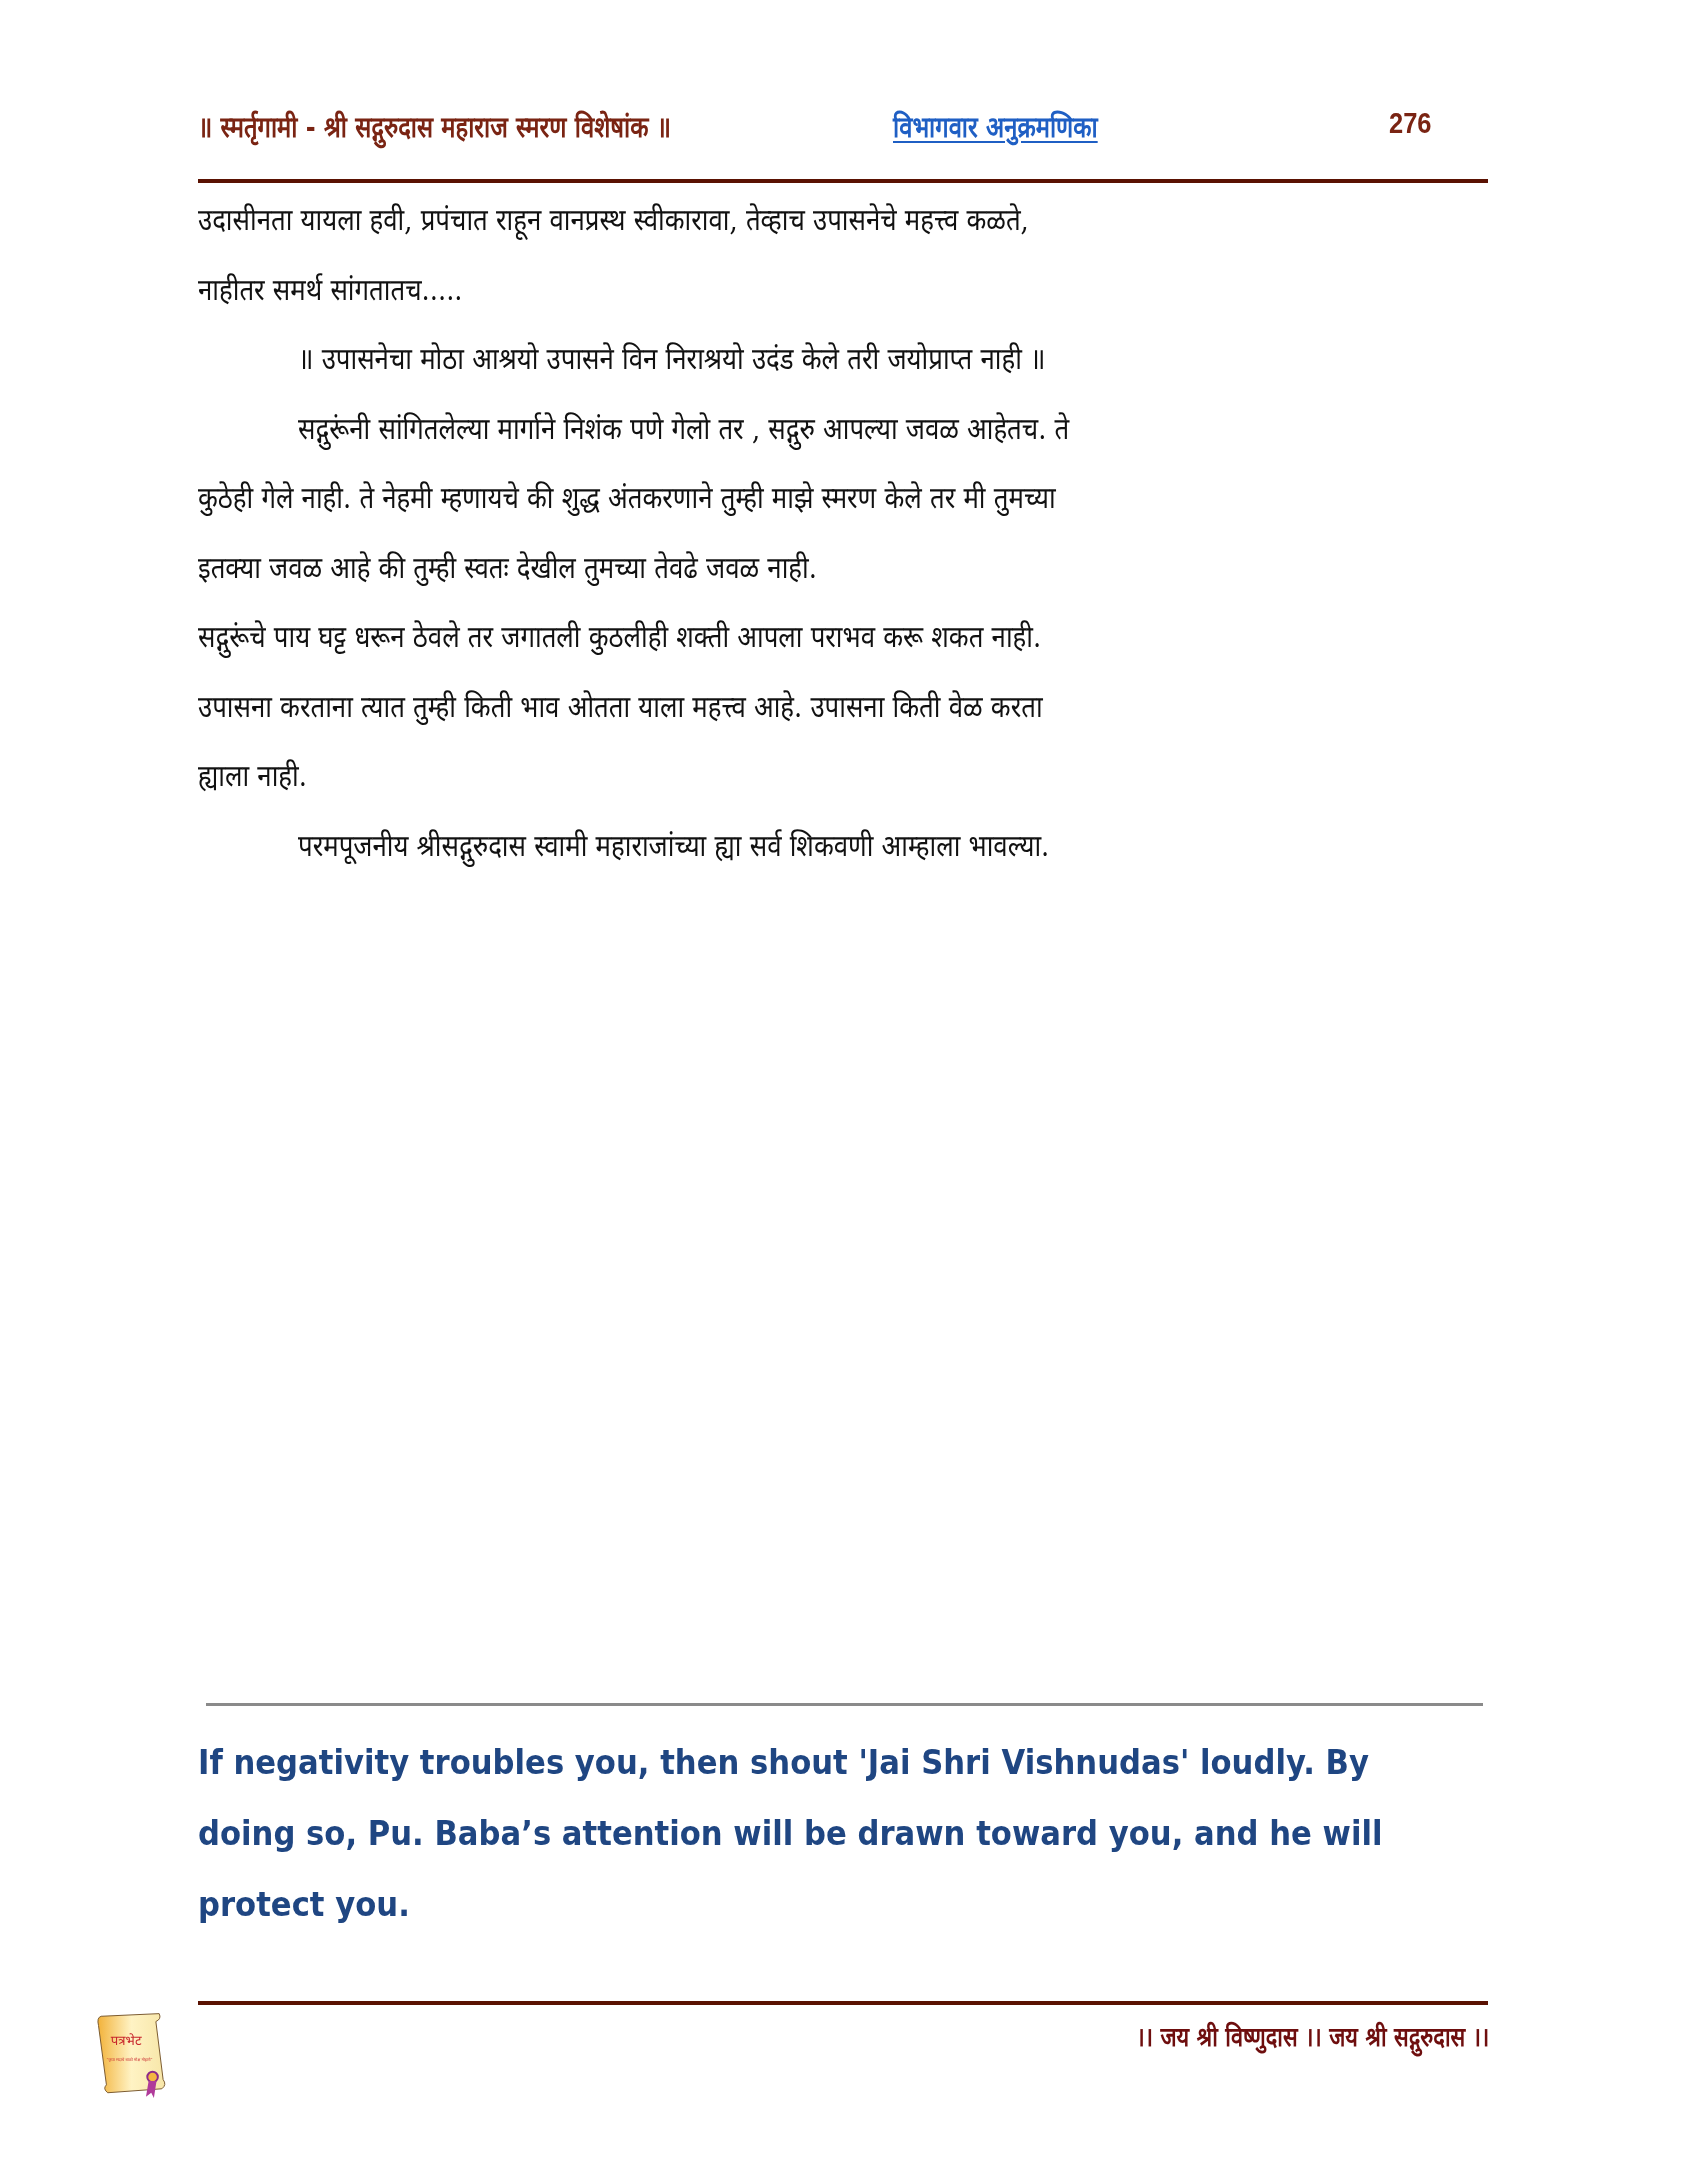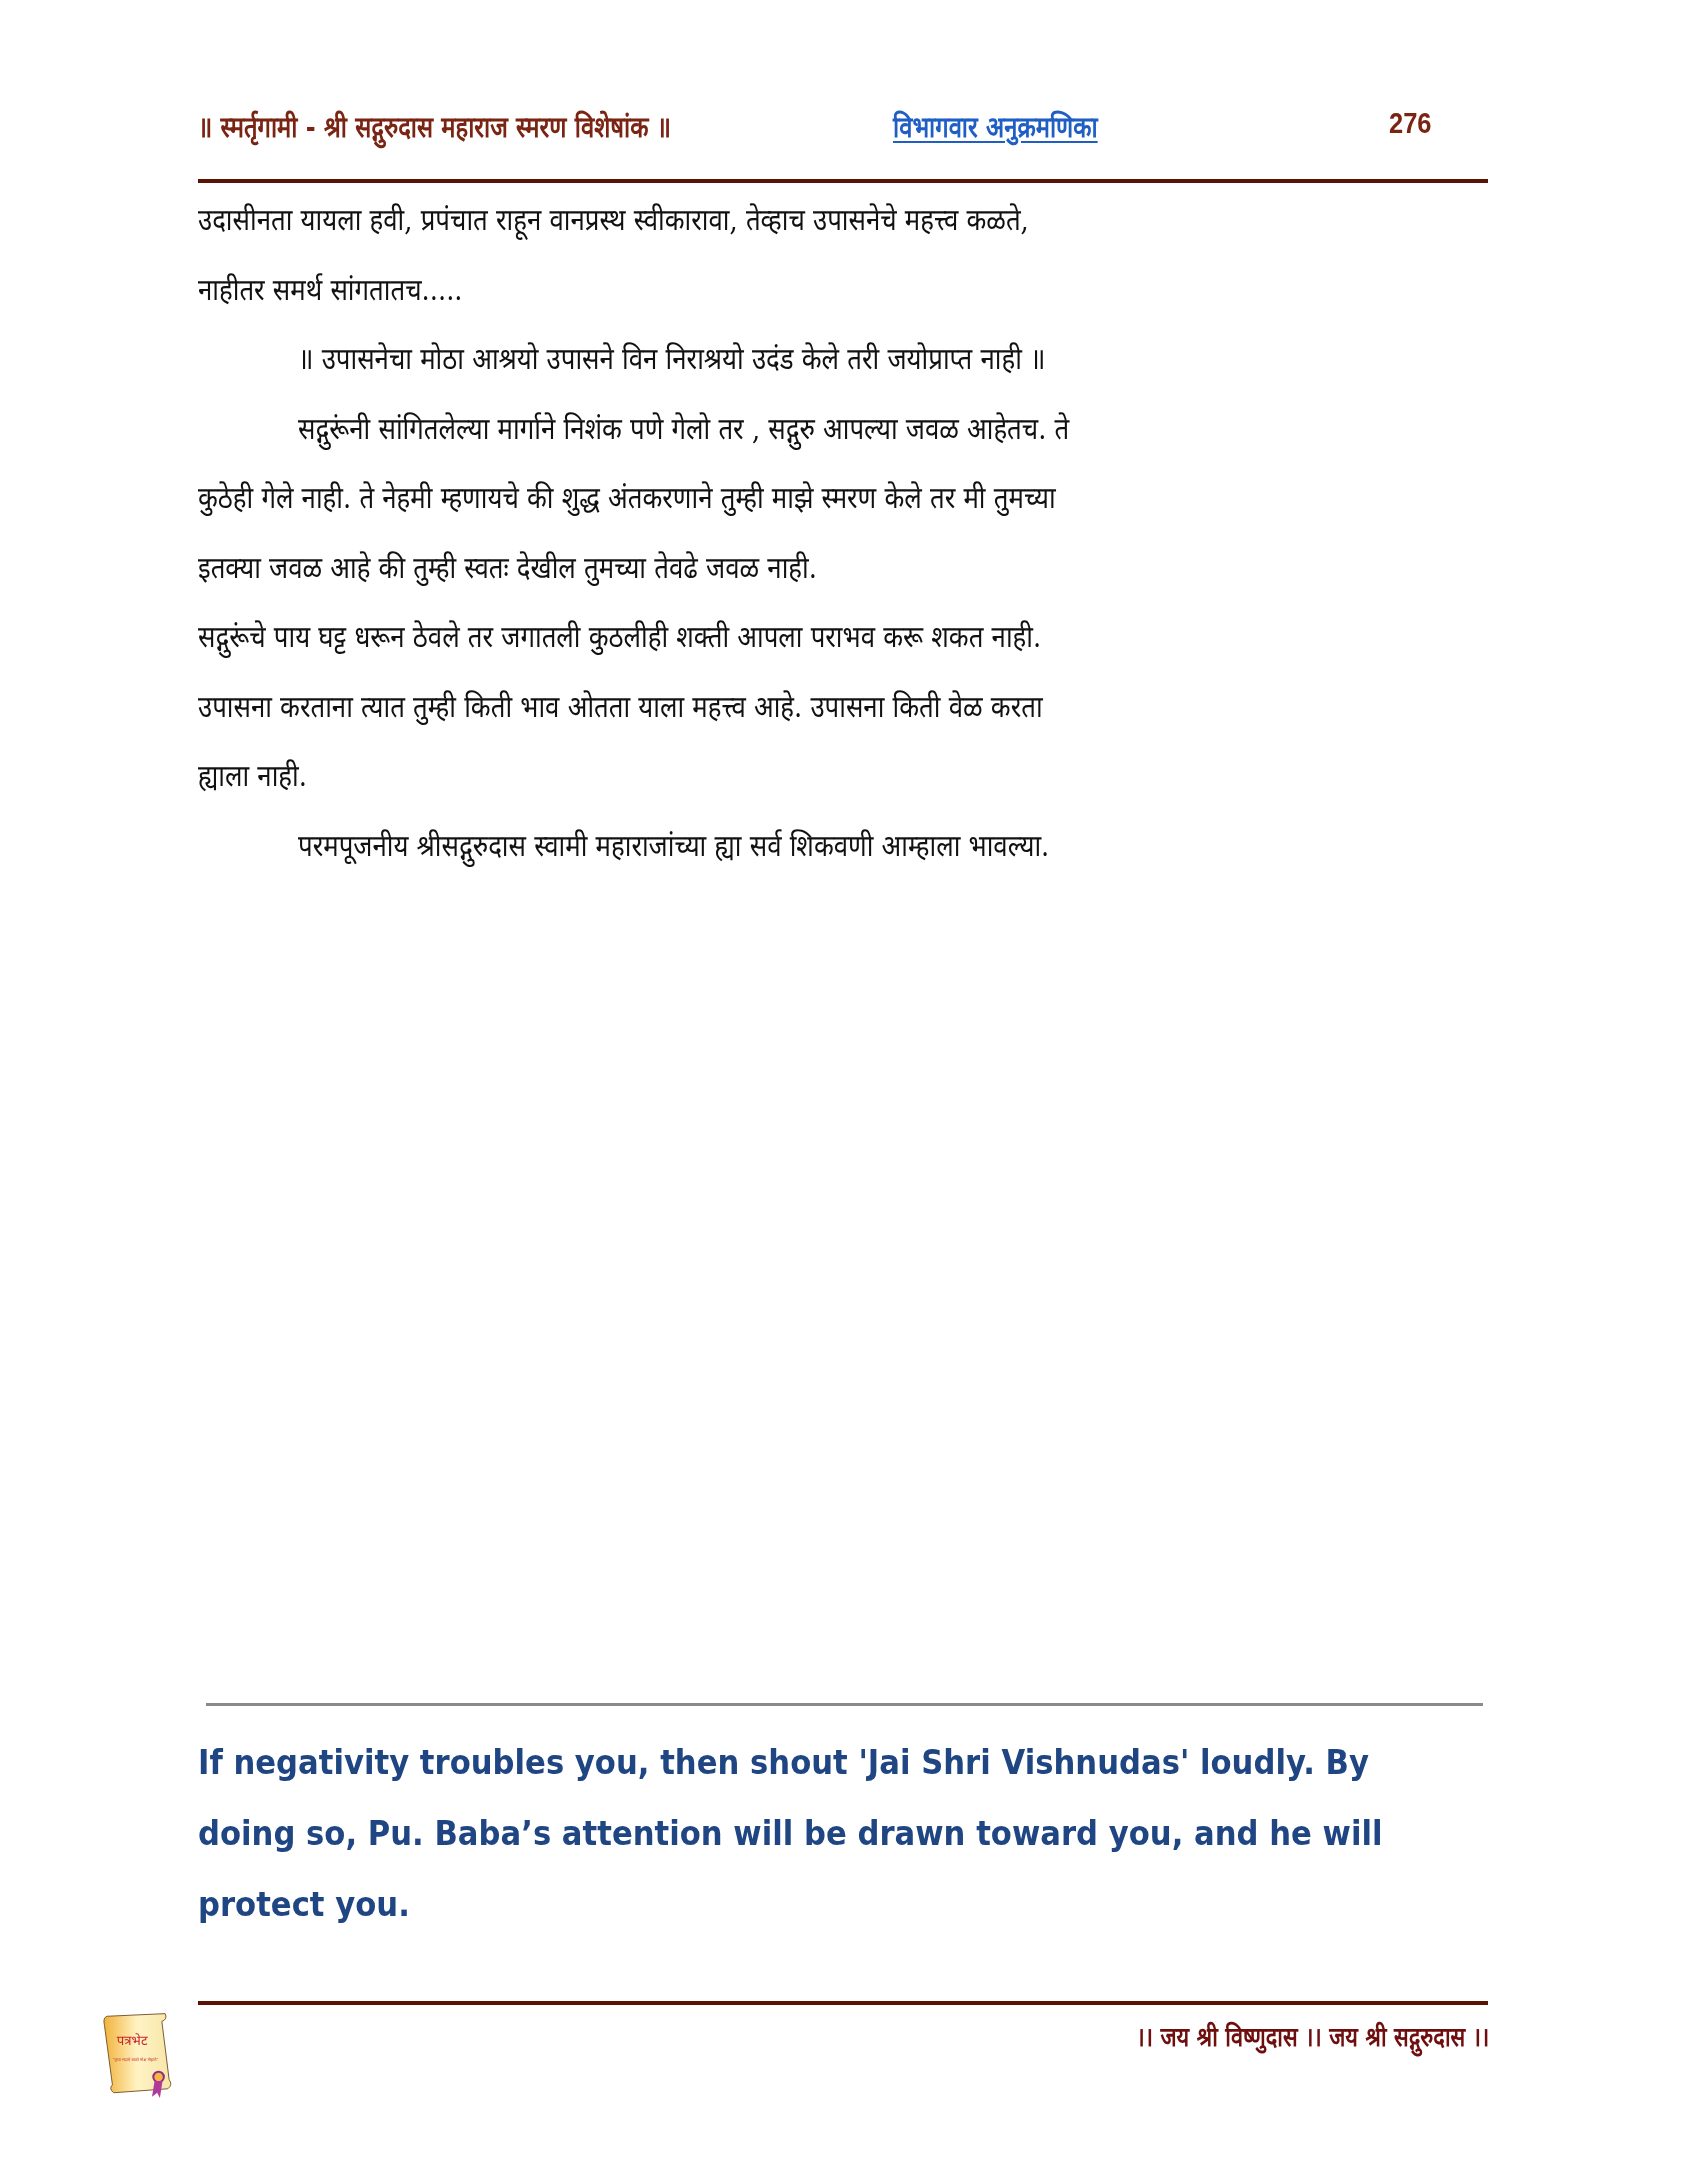--- a/index.html
+++ b/index.html
@@ -41,21 +41,21 @@
     transform: scaleX(0.93); transform-origin: left top;
   }
 
   .footer-text {
     position: absolute; right: 198px; top: 2018px;
     font-family: "DejaVu Sans", sans-serif; font-weight: bold;
     font-size: 26.5px; color: #6e0e0e; white-space: nowrap;
     transform: scaleX(0.82); transform-origin: right top;
   }
 
-  .logo { position: absolute; left: 99px; top: 2011px; width: 73px; height: 89px; }
+  .logo { position: absolute; left: 93px; top: 2011px; width: 73px; height: 89px; }
 </style>
 </head>
 <body>
 
 <div>
   <div class="header-title">॥ स्मर्तृगामी - श्री सद्गुरुदास महाराज स्मरण विशेषांक ॥</div>
   <a class="header-link">विभागवार अनुक्रमणिका</a>
   <div class="page-number">276</div>
   <div class="rule-maroon" style="left:198px; top:179px; width:1290px;"></div>
 

